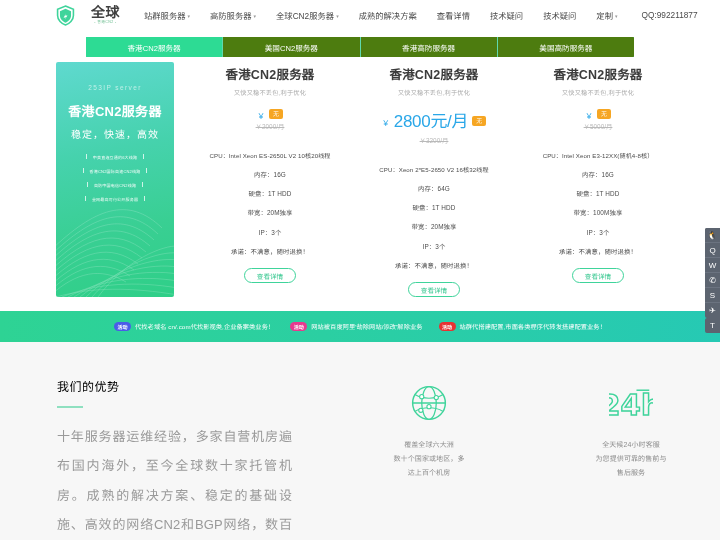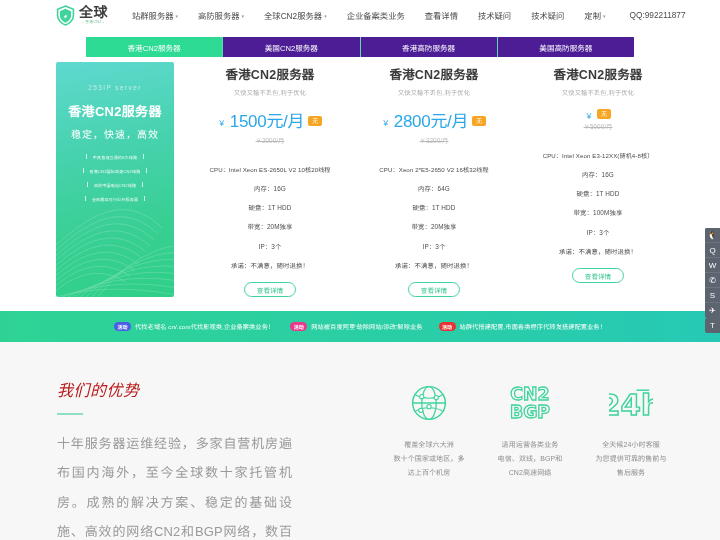--- a/index.html
+++ b/index.html
@@ -10,41 +10,41 @@
     background:#ffffff; color:#333;
     -webkit-font-smoothing:antialiased;
   }
   .page{ position:relative; width:720px; height:540px; }
 
   
   .header{
     height:30px; display:flex; align-items:center;
     background:#ffffff; padding-left:56px; gap:0;
   }
-  .logo{ display:flex; align-items:center; gap:4px; }
+  .logo{ display:flex; align-items:center; gap:16px; }
   .logo-shield{ width:19px; height:21px; flex:none; }
   .logo-text{ display:flex; flex-direction:column; line-height:1; }
   .logo-main{ font-size:14px; font-weight:bold; color:#3f3f3f; letter-spacing:0.5px; }
   .logo-sub{ font-size:3.6px; color:#6bbd8f; letter-spacing:0.4px; margin-top:2px; text-align:center;}
   .nav{ display:flex; margin-left:14px; }
   .nav-item{
     font-size:8.3px; color:#4a4a4a; padding:0 10px;
     white-space:nowrap; display:flex; align-items:center; gap:2px; cursor:pointer;
   }
   .caret{ font-size:5px; color:#9a9a9a; transform:translateY(1px); }
   .qq{ font-size:8.3px; color:#4a4a4a; margin-left:14px; white-space:nowrap; }
 
   
   .tabbar{
     position:absolute; left:86px; top:37px; width:548px; height:20px;
     display:flex; background:#17c98a; border-radius:1px; overflow:hidden;
   }
   .tab{
     flex:1; display:flex; align-items:center; justify-content:center;
-    font-size:7.6px; color:#ffffff; background:#4c1d95;
+    font-size:7.6px; color:#ffffff; background:#4d7c0f;
     border-right:1px solid #5fd9ae; cursor:pointer; white-space:nowrap;
   }
   .tab:last-child{ border-right:none; }
   .tab.active{ background:#2ddb94; }
 
   
   .panel{
     position:absolute; left:40px; top:62px; width:640px; height:241px;
     background:#ffffff;
   }
@@ -116,21 +116,21 @@
     color:#fff; font-size:5px; font-weight:bold; white-space:nowrap;
   }
   .strip-text{ font-size:6.2px; color:#ffffff; white-space:nowrap; letter-spacing:.1px; }
 
   
   .adv{
     position:absolute; left:0; top:342px; width:720px; height:198px;
     background:#f7f7f7;
   }
   .adv-left{ position:absolute; left:57px; top:35px; width:235px; }
-  .adv-h{ font-size:16px; color:#b91c1c; letter-spacing:.5px;font-style:italic; }
+  .adv-h{ font-size:12px; color:#000000; letter-spacing:.5px; }
   .adv-rule{ width:26px; height:2px; background:#8fe0c0; margin-top:12px; }
   .adv-p{
     margin-top:14px; font-size:13px; color:#9a9a9a;
     line-height:2.25; letter-spacing:.1px; text-align:justify;
   }
   .adv-right{
     position:absolute; left:385px; top:38px; width:290px;
     display:flex; justify-content:space-between;
   }
   .feat{ width:88px; text-align:center; }
@@ -185,21 +185,21 @@
       </div>
       <div class="nav-item">
         <span>高防服务器</span>
         <span class="caret">▾</span>
       </div>
       <div class="nav-item">
         <span>全球CN2服务器</span>
         <span class="caret">▾</span>
       </div>
       <div class="nav-item">
-        <span>企业备案类业务</span>
+        <span>成熟的解决方案</span>
       </div>
       <div class="nav-item">
         <span>查看详情</span>
       </div>
       <div class="nav-item">
         <span>技术疑问</span>
       </div>
       <div class="nav-item">
         <span>技术疑问</span>
       </div>
@@ -257,21 +257,20 @@
       </div>
     </div>
 
     <div class="cards">
 
       <div class="card">
         <div class="card-title">香港CN2服务器</div>
         <div class="card-sub">又快又稳不丢包,利于优化</div>
         <div class="price-row">
           <span class="yen">￥</span>
-          <span class="price">1500元/月</span>
           <span class="badge-free">无</span>
         </div>
         <div class="old-price"><s>￥2000/月</s></div>
         <div class="specs">
           <div class="spec cpu">CPU：Intel Xeon ES-2650L V2 10核20线程</div>
           <div class="spec">内存：16G</div>
           <div class="spec">硬盘：1T HDD</div>
           <div class="spec">带宽：20M独享</div>
           <div class="spec">IP：3个</div>
           <div class="spec">承诺：不满意，随时退换！</div>
@@ -357,31 +356,20 @@
             <circle cx="30" cy="16" r="2.3" fill="#ffffff" stroke="#3fd49b" stroke-width="1.2"></circle>
             <circle cx="22" cy="26" r="2.3" fill="#ffffff" stroke="#3fd49b" stroke-width="1.2"></circle>
             <circle cx="13" cy="30" r="2.3" fill="#ffffff" stroke="#3fd49b" stroke-width="1.2"></circle>
           </svg>
         </div>
         <div class="feat-txt" style="white-space:pre-line">覆盖全球六大洲
 数十个国家或地区，多
 达上百个机房</div>
       </div>
 
-      <div class="feat">
-        <div class="feat-ico">
-          <svg width="46" height="42" viewBox="0 0 50 46">
-            <text x="25" y="20" text-anchor="middle" class="cn2-badge" style="font-size:19px;fill:none;stroke:#3fd49b;stroke-width:1.4;font-weight:bold;">CN2</text>
-            <text x="25" y="39" text-anchor="middle" class="cn2-badge" style="font-size:19px;fill:none;stroke:#3fd49b;stroke-width:1.4;font-weight:bold;">BGP</text>
-          </svg>
-        </div>
-        <div class="feat-txt" style="white-space:pre-line">适用运营各类业务
-电信、双线，BGP和
-CN2高速网络</div>
-      </div>
 
       <div class="feat">
         <div class="feat-ico">
           <svg width="44" height="42" viewBox="0 0 48 46">
             <text x="24" y="36" text-anchor="middle" style="font-size:32px;fill:none;stroke:#3fd49b;stroke-width:1.6;font-weight:bold;font-family:'DejaVu Sans',sans-serif;">24h</text>
             <line x1="30" y1="9" x2="44" y2="9" stroke="#3fd49b" stroke-width="1.6"></line>
           </svg>
         </div>
         <div class="feat-txt" style="white-space:pre-line">全天候24小时客服
 为您提供可靠的售前与

